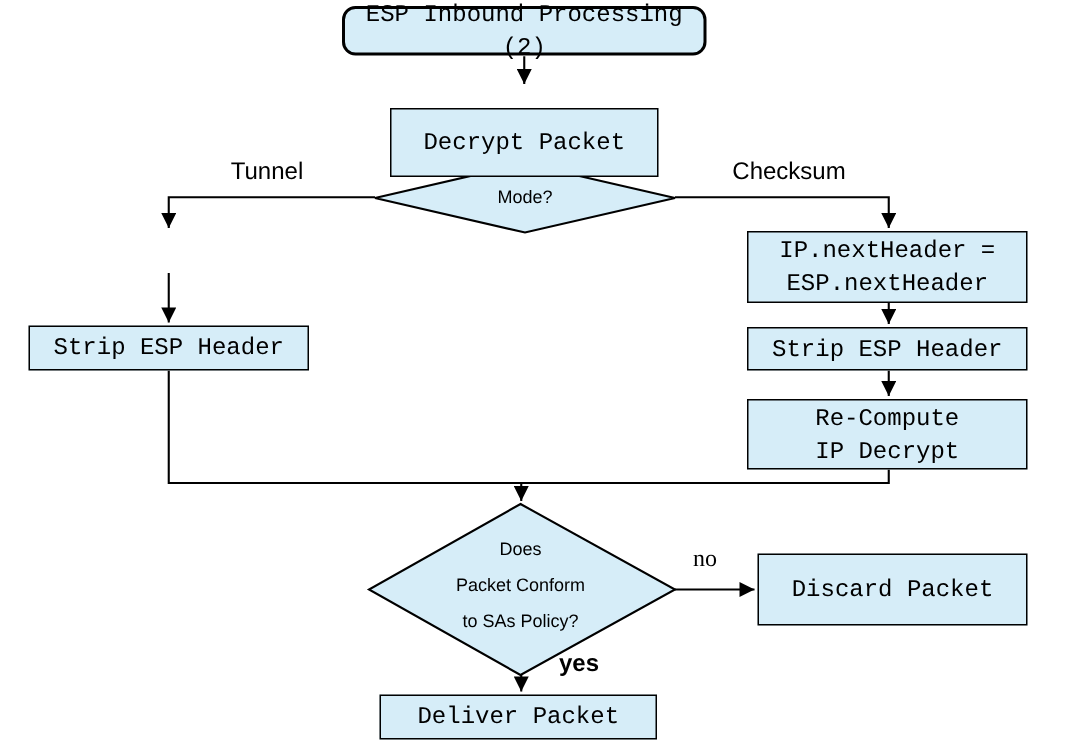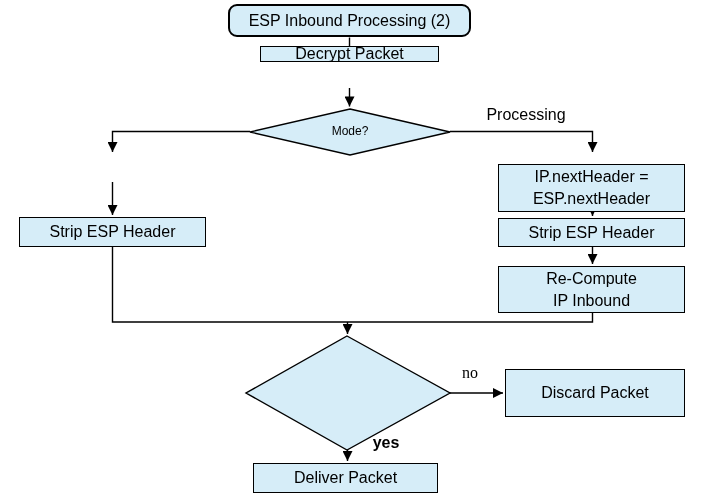--- a/index.html
+++ b/index.html
@@ -26,20 +26,21 @@
     background: var(--node-fill, #d6edf8);
     border: 1.4px solid #000000;
     display: flex;
     align-items: center;
     justify-content: center;
     text-align: center;
     font-size: 16px;
     color: #000000;
     white-space: pre-line;
     line-height: 22px;
+    font-family: Liberation Mono, monospace;
   }
   .node.rounded { border-radius: 9px; border-width: 2px; }
 
   .diamond-label {
     position: absolute;
     display: flex;
     align-items: center;
     justify-content: center;
     text-align: center;
     font-size: 12px;
@@ -50,24 +51,24 @@
   }
   .edge-label {
     position: absolute;
     font-size: 16px;
     color: #000000;
     text-align: center;
   }
 
   
   .n-start            { left: 228px; top: 4px;   width: 243px; height: 33px; }
-  .n-decrypt          { left: 260px; top: 46px;  width: 179px; height: 16px; }
+  .n-decrypt          { left: 260px; top: 72px;  width: 179px; height: 46px; }
   .n-strip-outer      { left: 19px;  top: 154px; width: 187px; height: 28px; }
   .n-strip-esp-left   { left: 19px;  top: 217px; width: 187px; height: 30px; }
-  .n-ip-next          { left: 498px; top: 164px; width: 187px; height: 48px; }
+  .n-ip-next          { left: 498px; top: 154px; width: 187px; height: 48px; }
   .n-strip-esp-right  { left: 498px; top: 218px; width: 187px; height: 29px; }
   .n-recompute        { left: 498px; top: 266px; width: 187px; height: 47px; }
   .n-discard          { left: 505px; top: 369px; width: 180px; height: 48px; }
   .n-deliver          { left: 253px; top: 463px; width: 185px; height: 30px; }
 
   .l-mode   { left: 290px; top: 121px; width: 120px; height: 20px; }
   .l-policy { left: 267px; top: 353px; width: 160px; height: 74px; }
 
   .el-tunnel    { left: 138px; top: 106px; width: 80px; }
   .el-transport { left: 481px; top: 106px; width: 90px; }
@@ -102,23 +103,27 @@
     <polygon points="347,336 450,393 347,450 246,393" fill="#d6edf8" stroke="#000000" stroke-width="1.4"></polygon>
   </svg>
 
   <div class="node rounded n-start">ESP Inbound Processing (2)</div>
   <div class="node n-decrypt">Decrypt Packet</div>
   <div class="node n-strip-esp-left">Strip ESP Header</div>
   <div class="node n-ip-next">IP.nextHeader =
 ESP.nextHeader</div>
   <div class="node n-strip-esp-right">Strip ESP Header</div>
   <div class="node n-recompute">Re-Compute
-IP Inbound</div>
+IP Decrypt</div>
   <div class="node n-deliver">Deliver Packet</div>
   <div class="node n-discard">Discard Packet</div>
 
   <div class="diamond-label l-mode">Mode?</div>
+  <div class="diamond-label l-policy">Does
+Packet Conform
+to SAs Policy?</div>
 
-  <div class="edge-label el-transport">Processing</div>
+  <div class="edge-label el-tunnel">Tunnel</div>
+  <div class="edge-label el-transport">Checksum</div>
   <div class="edge-label el-no">no</div>
   <div class="edge-label el-yes">yes</div>
 
 </div>
 
 </body></html>

